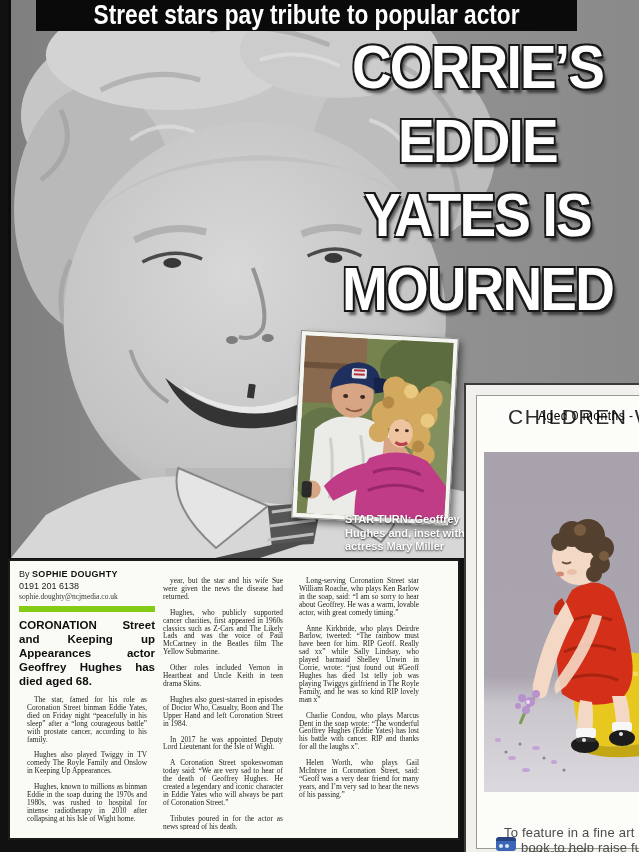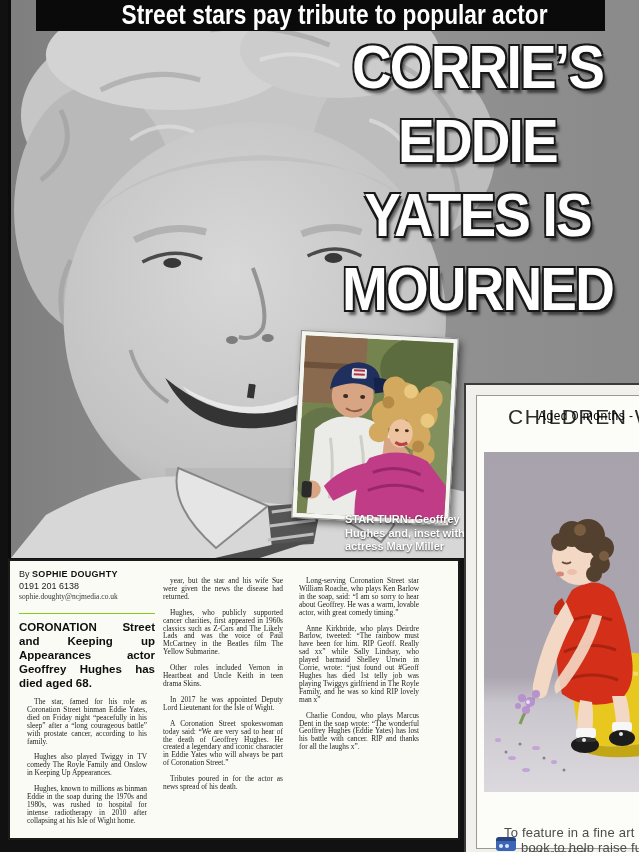--- a/index.html
+++ b/index.html
@@ -4,21 +4,21 @@
 <style>
   html,body{margin:0;padding:0;background:#2a2a2a;}
   #root{position:relative;width:639px;height:852px;overflow:hidden;background:#111;
         font-family:"Liberation Sans",sans-serif;}
   
   .photo-main{position:absolute;left:8px;top:0;width:631px;height:558px;
               border-left:3px solid #0c0c0c;box-sizing:border-box;overflow:hidden;}
   .photo-main svg{display:block;width:100%;height:100%;}
   
   .banner{position:absolute;left:36px;top:0;width:541px;height:31px;background:#0a0a0a;
-          display:flex;align-items:center;justify-content:center;overflow:hidden;padding-left:28px;}
+          display:flex;align-items:center;justify-content:center;overflow:hidden;}
   .banner span{display:inline-block;transform:scaleX(.84);white-space:nowrap;
                font:700 27px/27px "Liberation Sans",sans-serif;color:#fff;letter-spacing:0;}
   
   .big-title{position:absolute;left:320px;top:30px;width:315px;text-align:center;}
   .big-title .line{display:block;white-space:nowrap;transform:scaleX(.9);
     font:700 61px/74px "Liberation Sans",sans-serif;letter-spacing:-2px;color:#fff;
     text-shadow:-2px -2px 0 #181818,2px -2px 0 #181818,-2px 2px 0 #181818,2px 2px 0 #181818,
                  4px 5px 3px rgba(0,0,0,.55);}
   
   .inset-photo{position:absolute;left:296px;top:334px;width:158px;height:188px;
@@ -30,21 +30,21 @@
                  text-shadow:0 1px 2px rgba(0,0,0,.8);}
   
   .article-box{position:absolute;left:8px;top:559px;width:452px;height:281px;box-sizing:border-box;
                background:#fbfbf6;border:2px solid #1b1b1b;padding:8px 9px;display:flex;
                overflow:hidden;}
   .col{width:136px;overflow:hidden;}
   .byline-line1{font:400 9px/11px "Liberation Sans",sans-serif;color:#222;}
   .byline-line1 b{font-weight:700;letter-spacing:.3px;color:#111;}
   .byline-phone{font:400 9px/12px "Liberation Sans",sans-serif;color:#222;}
   .byline-email{font:400 7.5px/10px "Liberation Serif",serif;color:#333;
-                border-bottom:1px solid #84cc16;padding-bottom:11px;margin-bottom:6px;}
+                border-bottom:6px solid #84cc16;padding-bottom:4px;margin-bottom:6px;}
   .lead{font:700 11.5px/14px "Liberation Sans",sans-serif;color:#0e0e0e;text-align:justify;
         margin:0 0 4px 0;}
   .body p{font:400 7.4px/7.9px "Liberation Serif",serif;color:#1c1c1c;text-align:justify;
           text-indent:7px;margin:8px;}
   
   .advert-panel{position:absolute;left:464px;top:383px;width:175px;height:469px;background:#f1f0ec;
                 border-left:2px solid #3a3a3a;border-top:2px solid #3a3a3a;box-sizing:border-box;
                 overflow:hidden;}
   .ad-card{position:absolute;left:10px;top:10px;width:170px;height:452px;background:#fcfcf9;
            border:1px solid #9a9a94;}
@@ -204,30 +204,32 @@
           <p>Hughes also played Twiggy in TV comedy The Royle Family and Onslow in Keeping Up Appearances.</p>
           <p>Hughes, known to millions as binman Eddie in the soap during the 1970s and 1980s, was rushed to hospital for intense radiotherapy in 2010 after collapsing at his Isle of Wight home.</p>
           <p>The actor had beaten he had beaten prostate cancer the previous</p>
         </div>
     </div>
     <div class="col">
       <div class="body">
           <p>year, but the star and his wife Sue were given the news the disease had returned.</p>
           <p>Hughes, who publicly supported cancer charities, first appeared in 1960s classics such as Z-Cars and The Likely Lads and was the voice of Paul McCartney in the Beatles film The Yellow Submarine.</p>
           <p>Other roles included Vernon in Heartbeat and Uncle Keith in teen drama Skins.</p>
+          <p>Hughes also guest-starred in episodes of Doctor Who, Casualty, Boon and The Upper Hand and left Coronation Street in 1984.</p>
           <p>In 2017 he was appointed Deputy Lord Lieutenant for the Isle of Wight.</p>
           <p>A Coronation Street spokeswoman today said: “We are very sad to hear of the death of Geoffrey Hughes. He created a legendary and iconic character in Eddie Yates who will always be part of Coronation Street.”</p>
           <p>Tributes poured in for the actor as news spread of his death.</p>
         </div>
     </div>
     <div class="col">
       <div class="body">
           <p>Long-serving Coronation Street star William Roache, who plays Ken Barlow in the soap, said: “I am so sorry to hear about Geoffrey. He was a warm, lovable actor, with great comedy timing.”</p>
           <p>Anne Kirkbride, who plays Deirdre Barlow, tweeted: “The rainbow must have been for him. RIP Geoff. Really sad xx” while Sally Lindsay, who played barmaid Shelley Unwin in Corrie, wrote: “just found out #Geoff Hughes has died 1st telly job was playing Twiggys girlfriend in The Royle Family, and he was so kind RIP lovely man x”</p>
           <p>Charlie Condou, who plays Marcus Dent in the soap wrote: “The wonderful Geoffrey Hughes (Eddie Yates) has lost his battle with cancer. RIP and thanks for all the laughs x”.</p>
+          <p>Helen Worth, who plays Gail McIntyre in Coronation Street, said: “Geoff was a very dear friend for many years, and I’m very sad to hear the news of his passing.”</p>
         </div>
     </div>
   </div>
 
   <div class="advert-panel">
     <div class="ad-card"></div>
     <div class="ad-heading">CHILDREN W</div>
     <div class="ad-sub">Aged 0 months -</div>
     <div class="ad-photo">
       <svg viewBox="0 0 157 340" preserveAspectRatio="none">

